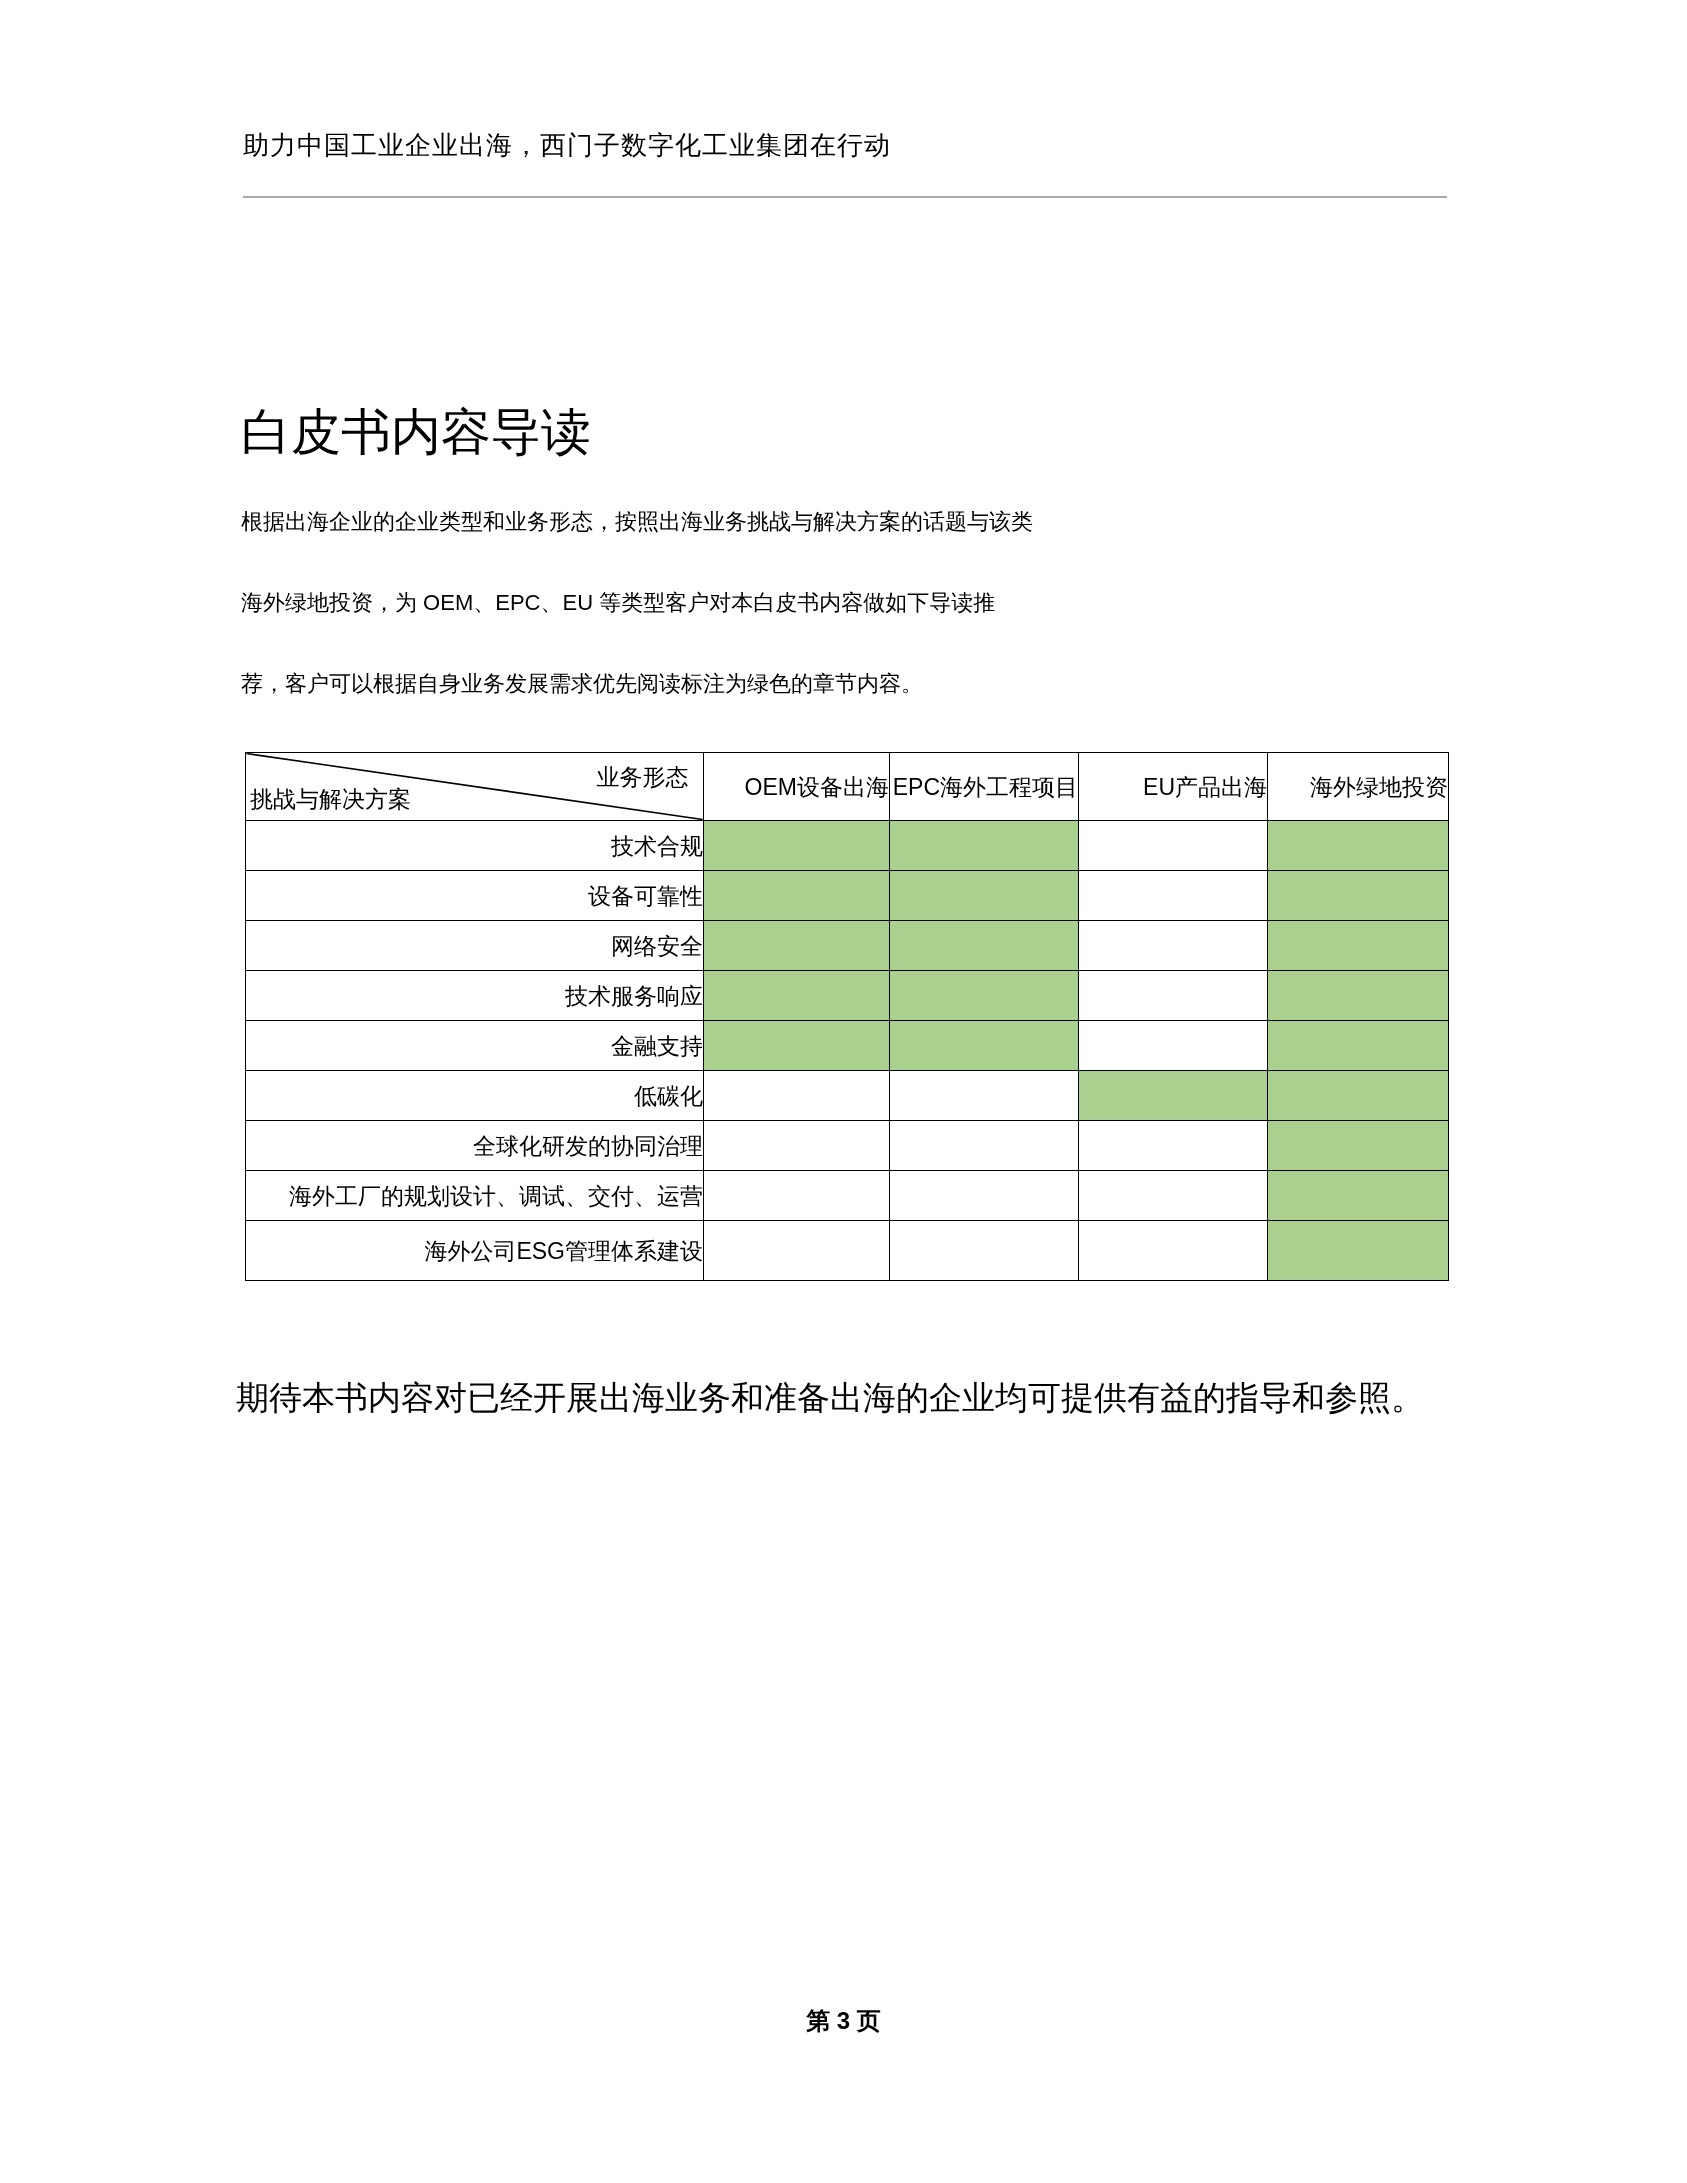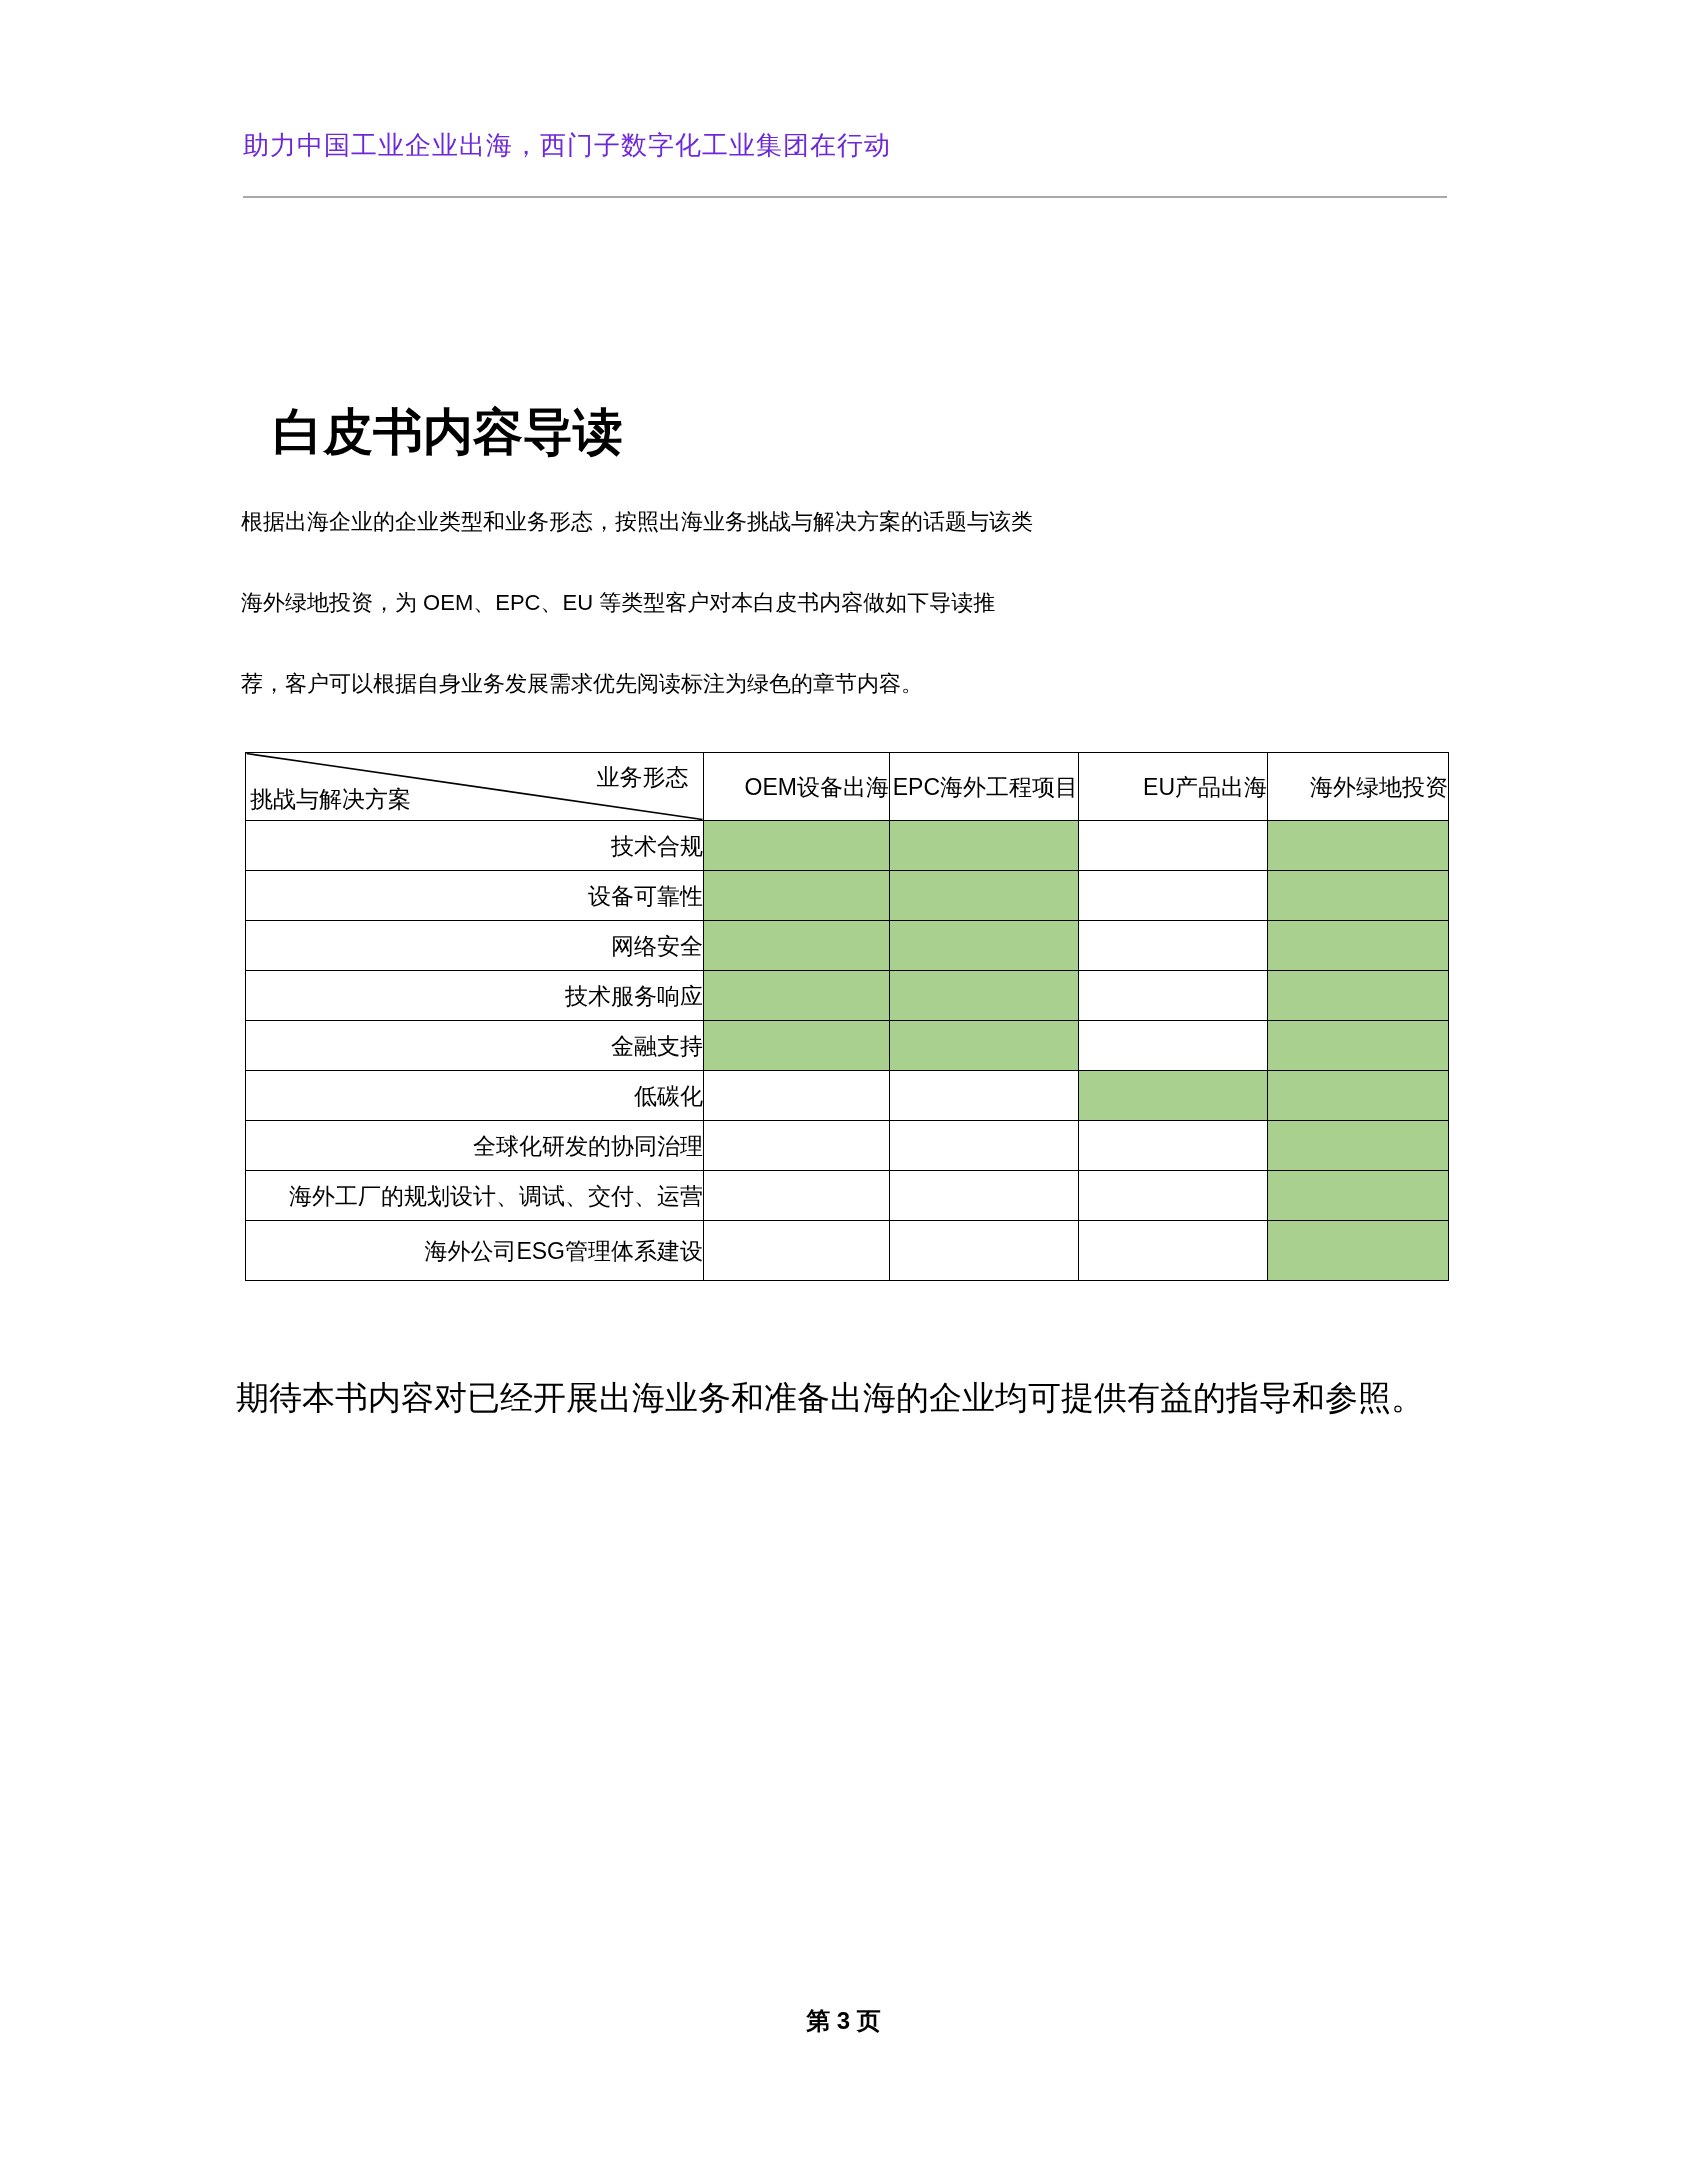--- a/index.html
+++ b/index.html
@@ -28,24 +28,23 @@
     top:196px;
     width:1204px;
     height:2.1px;
     background:#A9A9A9;
   }
   .page-title{
     position:absolute;
     left:241px;
     top:365px;
     font-size:50px;
-    font-weight:700;
+    font-weight:400;
     line-height:67px;
     white-space:nowrap;
-    margin-left:32px;
   }
   .intro{
     position:absolute;
     left:241px;
     top:481px;
     width:1220px;
     font-size:22px;
   }
   .intro .text-line{
     line-height:81px;
@@ -117,21 +116,21 @@
     font-size:24px;
     line-height:31px;
     font-weight:bold;
   }
 </style>
 </head>
 <body>
 
 <div id="page">
 
-  <div class="header-slogan" style="color: #6d28d9; text-align: center;">助力中国工业企业出海，西门子数字化工业集团在行动</div>
+  <div class="header-slogan" style="color: #000000; text-align: center;">助力中国工业企业出海，西门子数字化工业集团在行动</div>
 
   <div class="header-divider" style="background: rgb(169, 169, 169);"></div>
 
   <h1 class="page-title">白皮书内容导读</h1>
 
   <div class="intro">
     <div class="text-line">根据出海企业的企业类型和业务形态，按照出海业务挑战与解决方案的话题与该类</div>
     <div class="text-line">海外绿地投资，为 OEM、EPC、EU 等类型客户对本白皮书内容做如下导读推</div>
     <div class="text-line">荐，客户可以根据自身业务发展需求优先阅读标注为绿色的章节内容。</div>
   </div>

